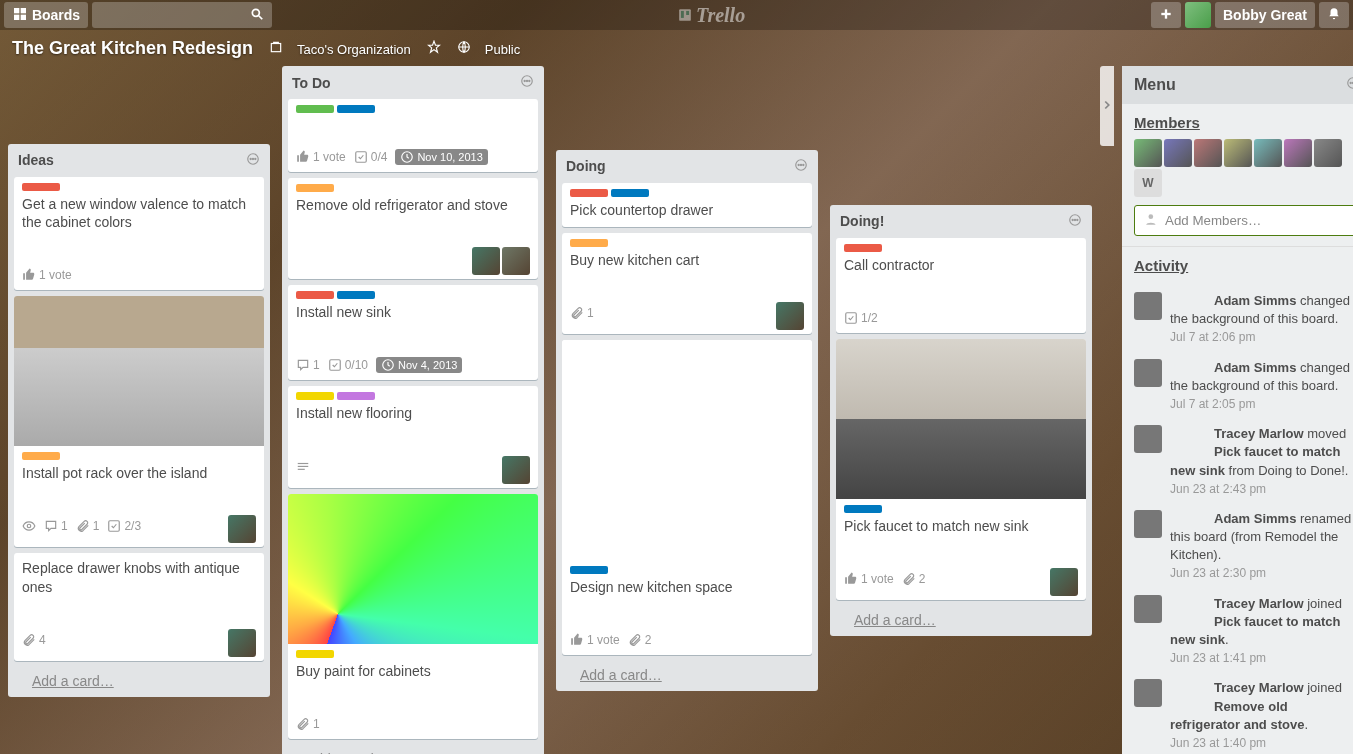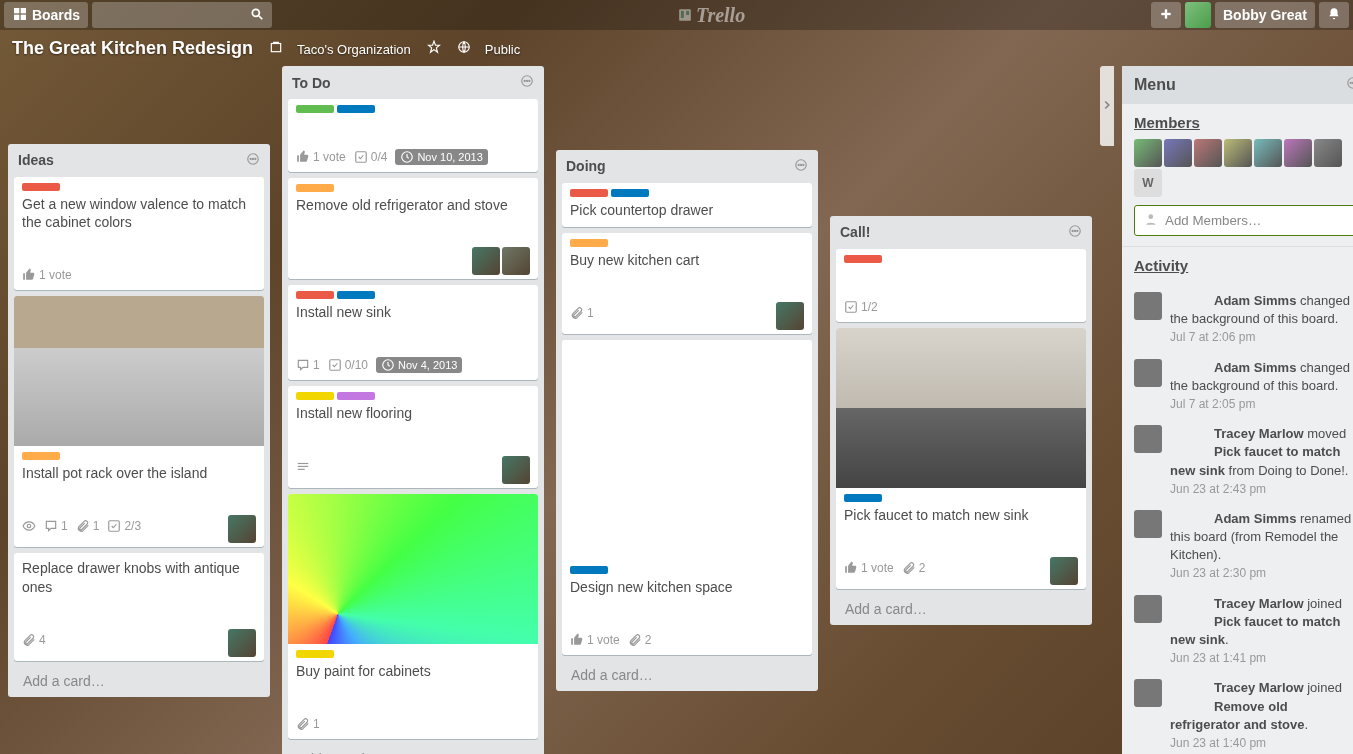--- a/index.html
+++ b/index.html
@@ -156,23 +156,24 @@
   justify-content: flex-end;
   gap: 2px;
   margin-top: -22px;
 }
 .member-av {
   width: 28px; height: 28px;
   background: #999;
   border-radius: 3px;
 }
 .add-card {
-  padding: 8px 15px;
+  padding: 8px 24px;
   color: #888;
   cursor: pointer;
+  text-decoration: underline;
 }
 .menu-toggle {
   background: rgba(255,255,255,0.8);
   width: 18px;
   height: 80px;
   border-radius: 3px 0 0 3px;
   display: flex;
   align-items: center;
   justify-content: center;
   color: #888;
@@ -522,33 +523,34 @@
               <span class="badge"><svg viewBox="0 0 24 24" fill="none" stroke="currentColor" stroke-width="2">
                   <path d="M21 11l-9 9a5 5 0 01-7-7l9-9a3.5 3.5 0 015 5l-9 9a2 2 0 01-3-3l8-8"></path>
                 </svg> 2</span>
             </div>
           </div>
         </div>
   <div class="add-card">Add a card…</div>
       </div>
       <div class="list">
         <div class="list-header">
-    <span class="list-title">Call!</span>
+    <span class="list-title">Doing!</span>
     <span style="color:#999"><svg viewBox="0 0 24 24" fill="none" stroke="currentColor" stroke-width="2">
               <circle cx="12" cy="12" r="9"></circle>
               <circle cx="8" cy="12" r="1" fill="currentColor"></circle>
               <circle cx="12" cy="12" r="1" fill="currentColor"></circle>
               <circle cx="16" cy="12" r="1" fill="currentColor"></circle>
             </svg></span>
   </div>
         <div class="list-cards">
           <div class="card">
             <div class="card-labels">
               <span class="card-label lbl-red"></span>
             </div>
+            <div class="card-title">Call contractor</div>
             <div class="card-badges">
               <span class="badge"><svg viewBox="0 0 24 24" fill="none" stroke="currentColor" stroke-width="2">
                   <rect x="3" y="3" width="18" height="18" rx="2"></rect>
                   <path d="M8 12l3 3 5-6"></path>
                 </svg> 1/2</span>
             </div>
           </div>
           <div class="card">
             <div class="card-img" style="background:linear-gradient(180deg,#d8d4cc 0%,#c0bab0 50%,#666 50%,#444 100%);height:160px;"></div>
             <div class="card-labels">

